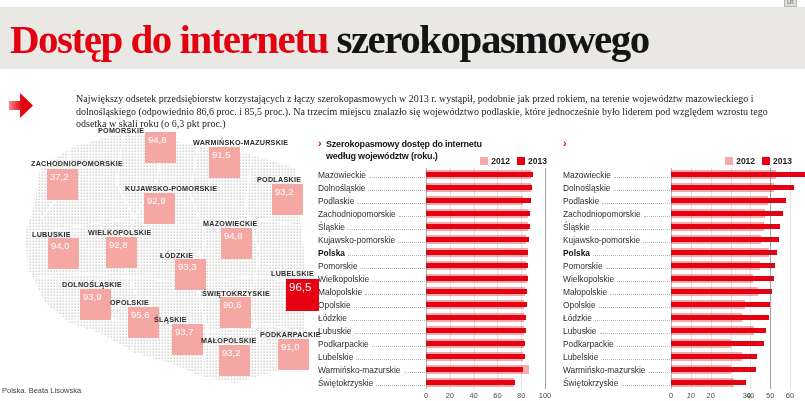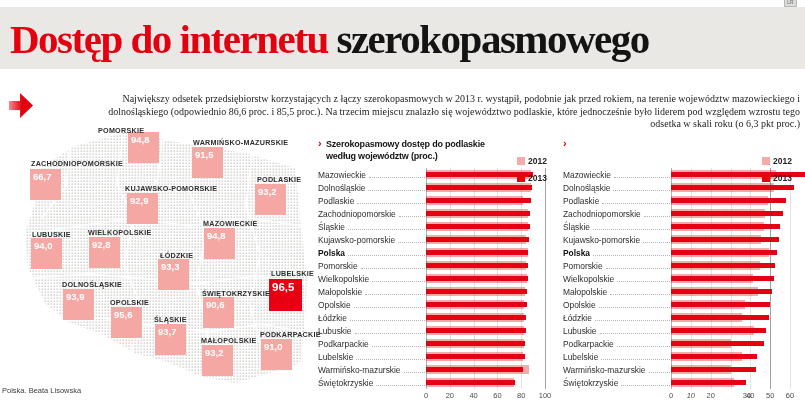--- a/index.html
+++ b/index.html
@@ -11,44 +11,44 @@
   .headline{position:absolute;left:10px;top:8px;font-family:"Liberation Serif",serif;
             font-weight:bold;font-size:41px;letter-spacing:-1.5px;line-height:48px;white-space:nowrap;}
   .headline .accent{color:#e3000f;}
   .headline .rest{color:#141414;}
   .corner-mark{position:absolute;right:8px;top:-3px;width:11px;height:8px;background:#dcdcda;
                border:1px solid #b9b9b7;color:#6e6e6e;font-size:5px;line-height:8px;text-align:center;}
 
   
   .intro-arrow{position:absolute;left:9px;top:92px;}
   .intro{position:absolute;left:76px;top:93px;width:724px;font-family:"Liberation Serif",serif;
-         font-size:10px;line-height:12.5px;color:#1c1c1c;text-align:right;}
+         font-size:10px;line-height:12.5px;color:#1c1c1c;}
 
   
   .map{position:absolute;left:2px;top:126px;width:316px;height:270px;}
   .map svg.base{position:absolute;left:0;top:0;}
   .region-label{position:absolute;font-size:7.2px;font-weight:bold;letter-spacing:.25px;
                 color:#2e2e2e;white-space:nowrap;z-index:3;}
   .region-tile{position:absolute;width:31px;height:31px;background:#f5a7a4;color:#fff;
-               font-weight:bold;font-size:9.5px;padding:2px 4px 0 3px;box-sizing:border-box;z-index:2;}
+               font-weight:normal;font-size:9.5px;padding:2px 4px 0 3px;box-sizing:border-box;z-index:2;margin-left:17px;}
   .region-tile.hl{background:#e60011;width:33px;height:32px;font-size:11.5px;}
   .map-caption{position:absolute;left:10px;top:202px;width:112px;font-size:9.4px;font-weight:bold;
                line-height:11px;color:#101010;z-index:4;}
   .credit{position:absolute;left:2px;top:386px;font-size:7.5px;color:#3d3d3d;}
 
   
   .chart{position:absolute;top:139px;}
   .chart-a{left:318px;width:232px;}
   .chart-b{left:563px;width:242px;}
   .chart-title{position:relative;padding-left:8px;font-size:9px;font-weight:bold;color:#141414;
                line-height:11.5px;letter-spacing:-.2px;}
   .chart-a .chart-title{width:180px;}
   .chart-b .chart-title{width:232px;}
   .title-marker{position:absolute;left:0;top:-1px;color:#e3000f;font-size:11px;font-weight:bold;}
-  .legend{position:absolute;top:17px;display:flex;gap:7px;align-items:center;z-index:6;flex-direction:column;}
+  .legend{position:absolute;top:17px;display:flex;gap:7px;align-items:center;z-index:6;}
   .chart-a .legend{right:3px;}
   .chart-b .legend{right:13px;}
   .legend-item{display:flex;align-items:center;gap:3px;font-size:8.5px;font-weight:bold;color:#222;}
   .swatch{width:8px;height:8px;display:inline-block;}
   .rows{position:absolute;left:0;top:29px;width:100%;}
   .row{display:flex;height:13px;align-items:center;}
   .cat{width:108px;display:flex;align-items:flex-end;box-sizing:border-box;}
   .cat-label{font-size:8.4px;line-height:12px;color:#2e2e2e;white-space:nowrap;}
   .cat-label.bold{font-weight:bold;color:#111;}
   .leader{flex:1;border-bottom:1px dotted #b7b7b7;margin:0 1px 3px 3px;}
@@ -106,21 +106,21 @@
         <polyline points="68,22 64,60 40,92"></polyline>
         <polyline points="160,14 156,52 132,92"></polyline>
       </g>
     </svg>
     <div id="map-items">
         <div class="region-label" style="left: 96px; top: 0px;">POMORSKIE</div>
         <div class="region-tile" style="left: 126px; top: 6px;">94,8</div>
         <div class="region-label" style="left: 191px; top: 12px;">WARMIŃSKO-MAZURSKIE</div>
         <div class="region-tile" style="left: 190px; top: 21px;">91,5</div>
         <div class="region-label" style="left: 29px; top: 33px;">ZACHODNIOPOMORSKIE</div>
-        <div class="region-tile" style="left: 28px; top: 43px;">66,7</div>
+        <div class="region-tile" style="left: 28px; top: 43px;">37,2</div>
         <div class="region-label" style="left: 123px; top: 58px;">KUJAWSKO-POMORSKIE</div>
         <div class="region-tile" style="left: 125px; top: 67px;">92,9</div>
         <div class="region-label" style="left: 255px; top: 49px;">PODLASKIE</div>
         <div class="region-tile" style="left: 253px; top: 58px;">93,2</div>
         <div class="region-label" style="left: 201px; top: 93px;">MAZOWIECKIE</div>
         <div class="region-tile" style="left: 202px; top: 102px;">94,8</div>
         <div class="region-label" style="left: 30px; top: 104px;">LUBUSKIE</div>
         <div class="region-tile" style="left: 29px; top: 112px;">94,0</div>
         <div class="region-label" style="left: 86px; top: 102px;">WIELKOPOLSKIE</div>
         <div class="region-tile" style="left: 87px; top: 111px;">92,8</div>
@@ -138,21 +138,21 @@
         <div class="region-tile" style="left: 153px; top: 198px;">93,7</div>
         <div class="region-label" style="left: 199px; top: 210px;">MAŁOPOLSKIE</div>
         <div class="region-tile" style="left: 200px; top: 219px;">93,2</div>
         <div class="region-label" style="left: 258px; top: 204px;">PODKARPACKIE</div>
         <div class="region-tile" style="left: 259px; top: 213px;">91,0</div>
       </div>
   </div>
   <div class="credit">Polska. Beata Lisowska</div>
 
   <div class="chart chart-a" id="chart-a">
-      <div class="chart-title"><span class="title-marker">›</span><span>Szerokopasmowy dostęp do podlaskie według województw (proc.)</span></div>
+      <div class="chart-title"><span class="title-marker">›</span><span>Szerokopasmowy dostęp do internetu według województw (roku.)</span></div>
       <div class="legend">
         <span class="legend-item">
           <span class="swatch" style="background: rgb(246, 171, 171);"></span>
           <span>2012</span>
         </span>
         <span class="legend-item">
           <span class="swatch" style="background: rgb(230, 0, 17);"></span>
           <span>2013</span>
         </span>
       </div>

